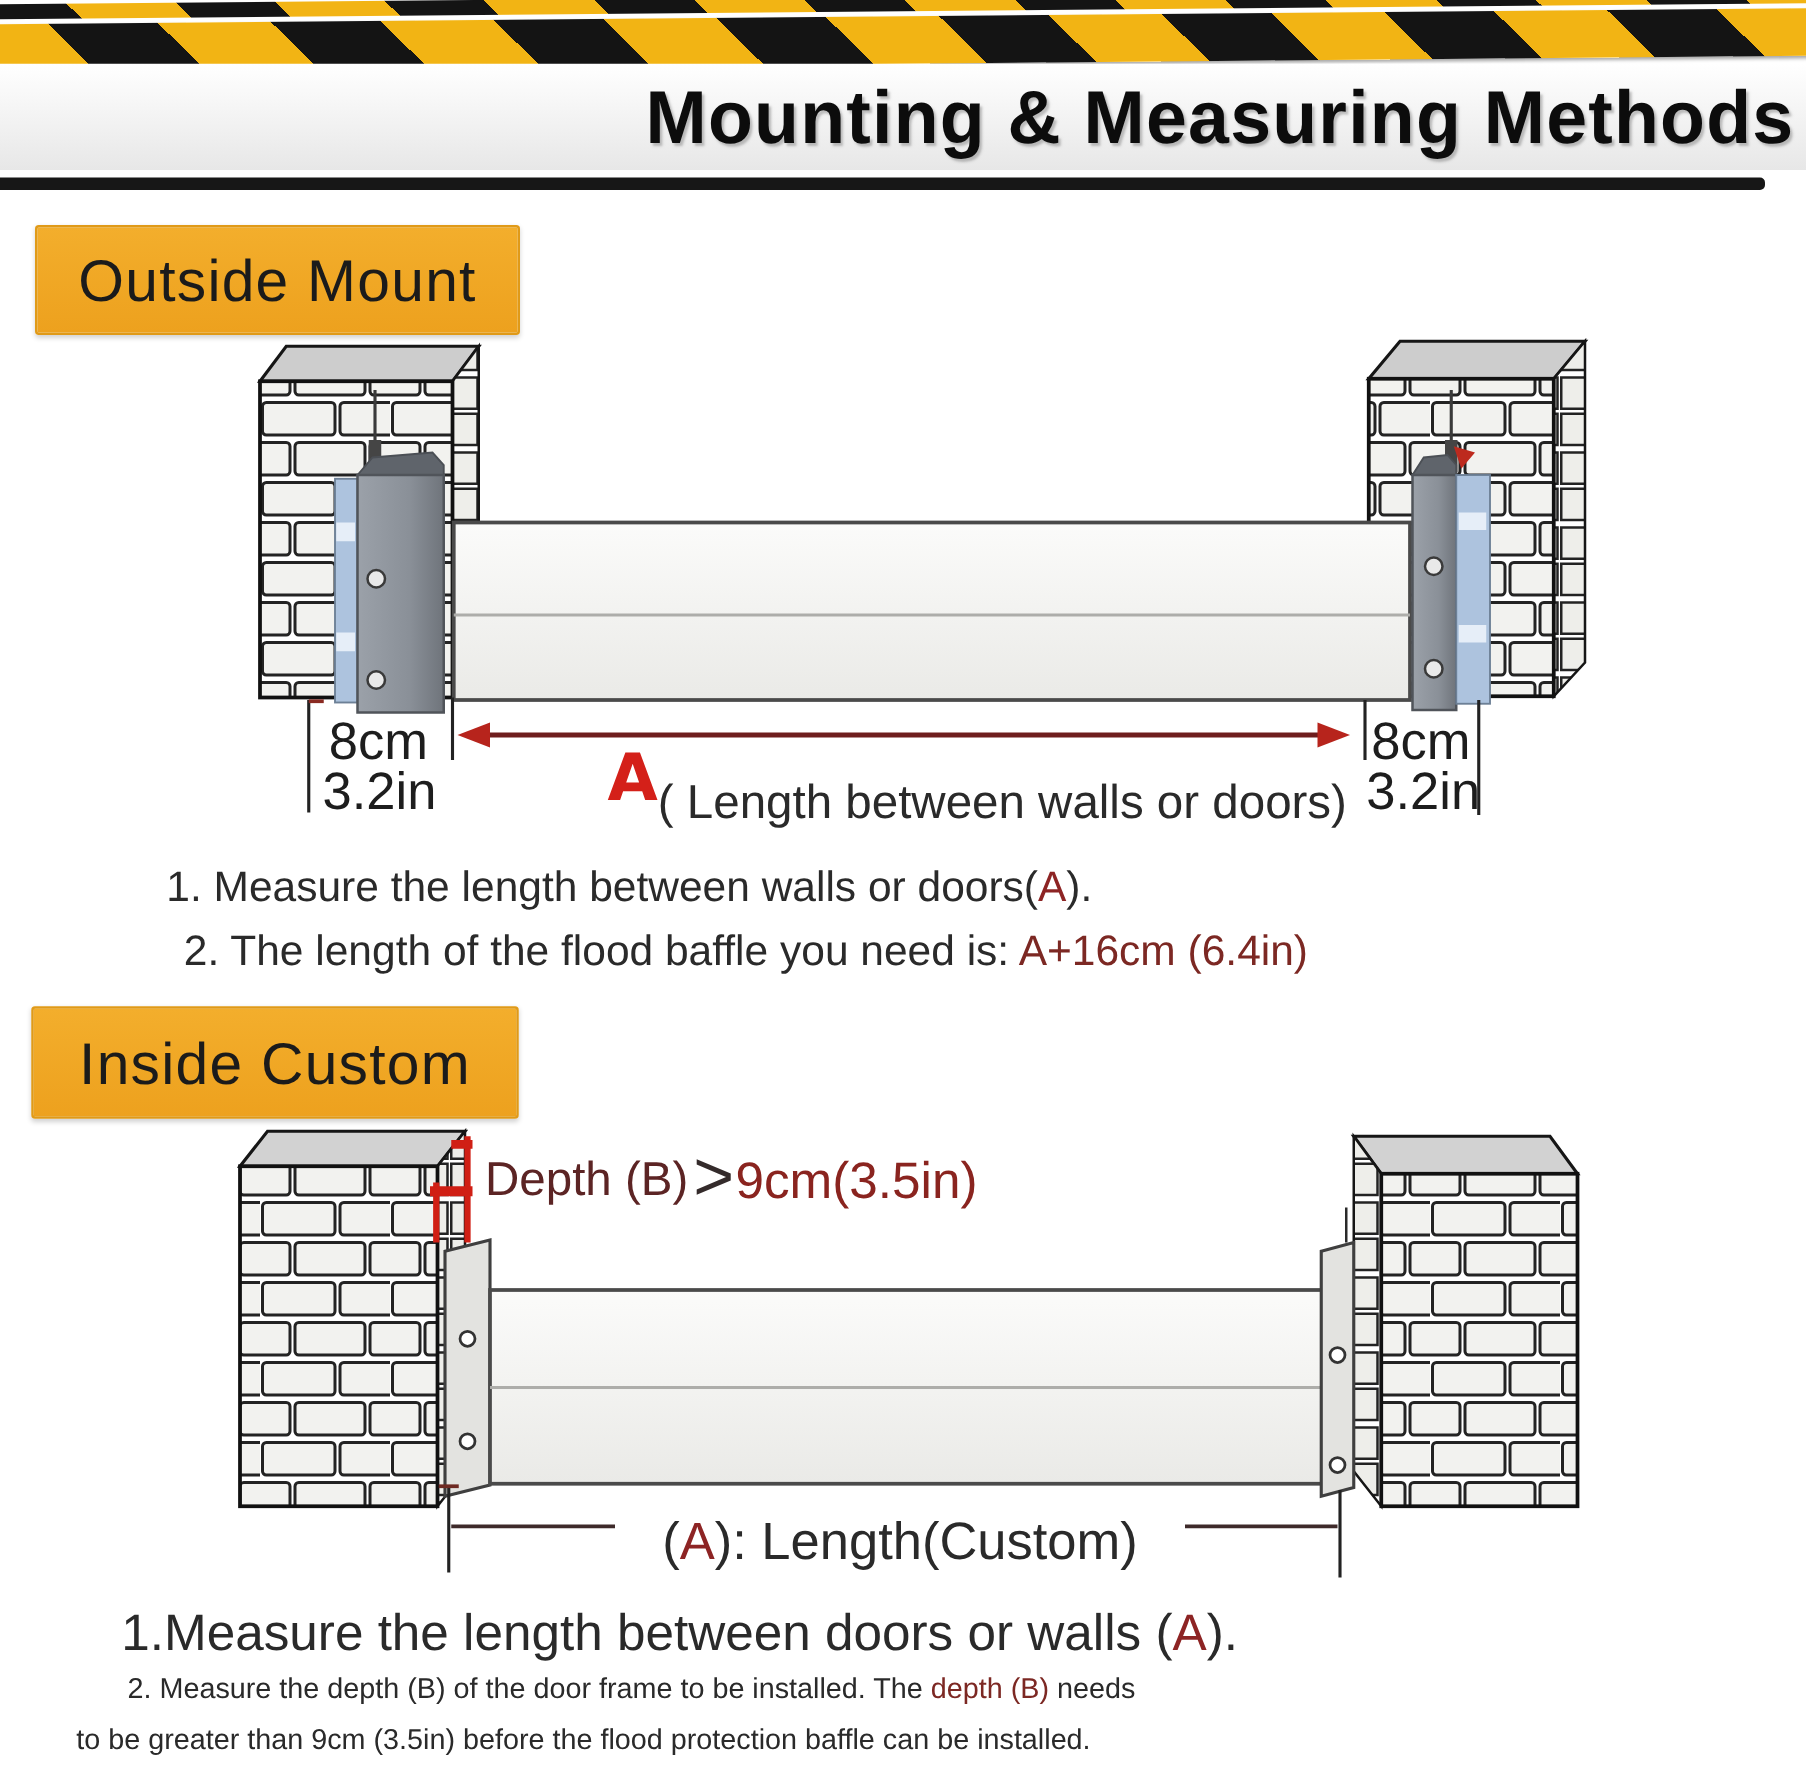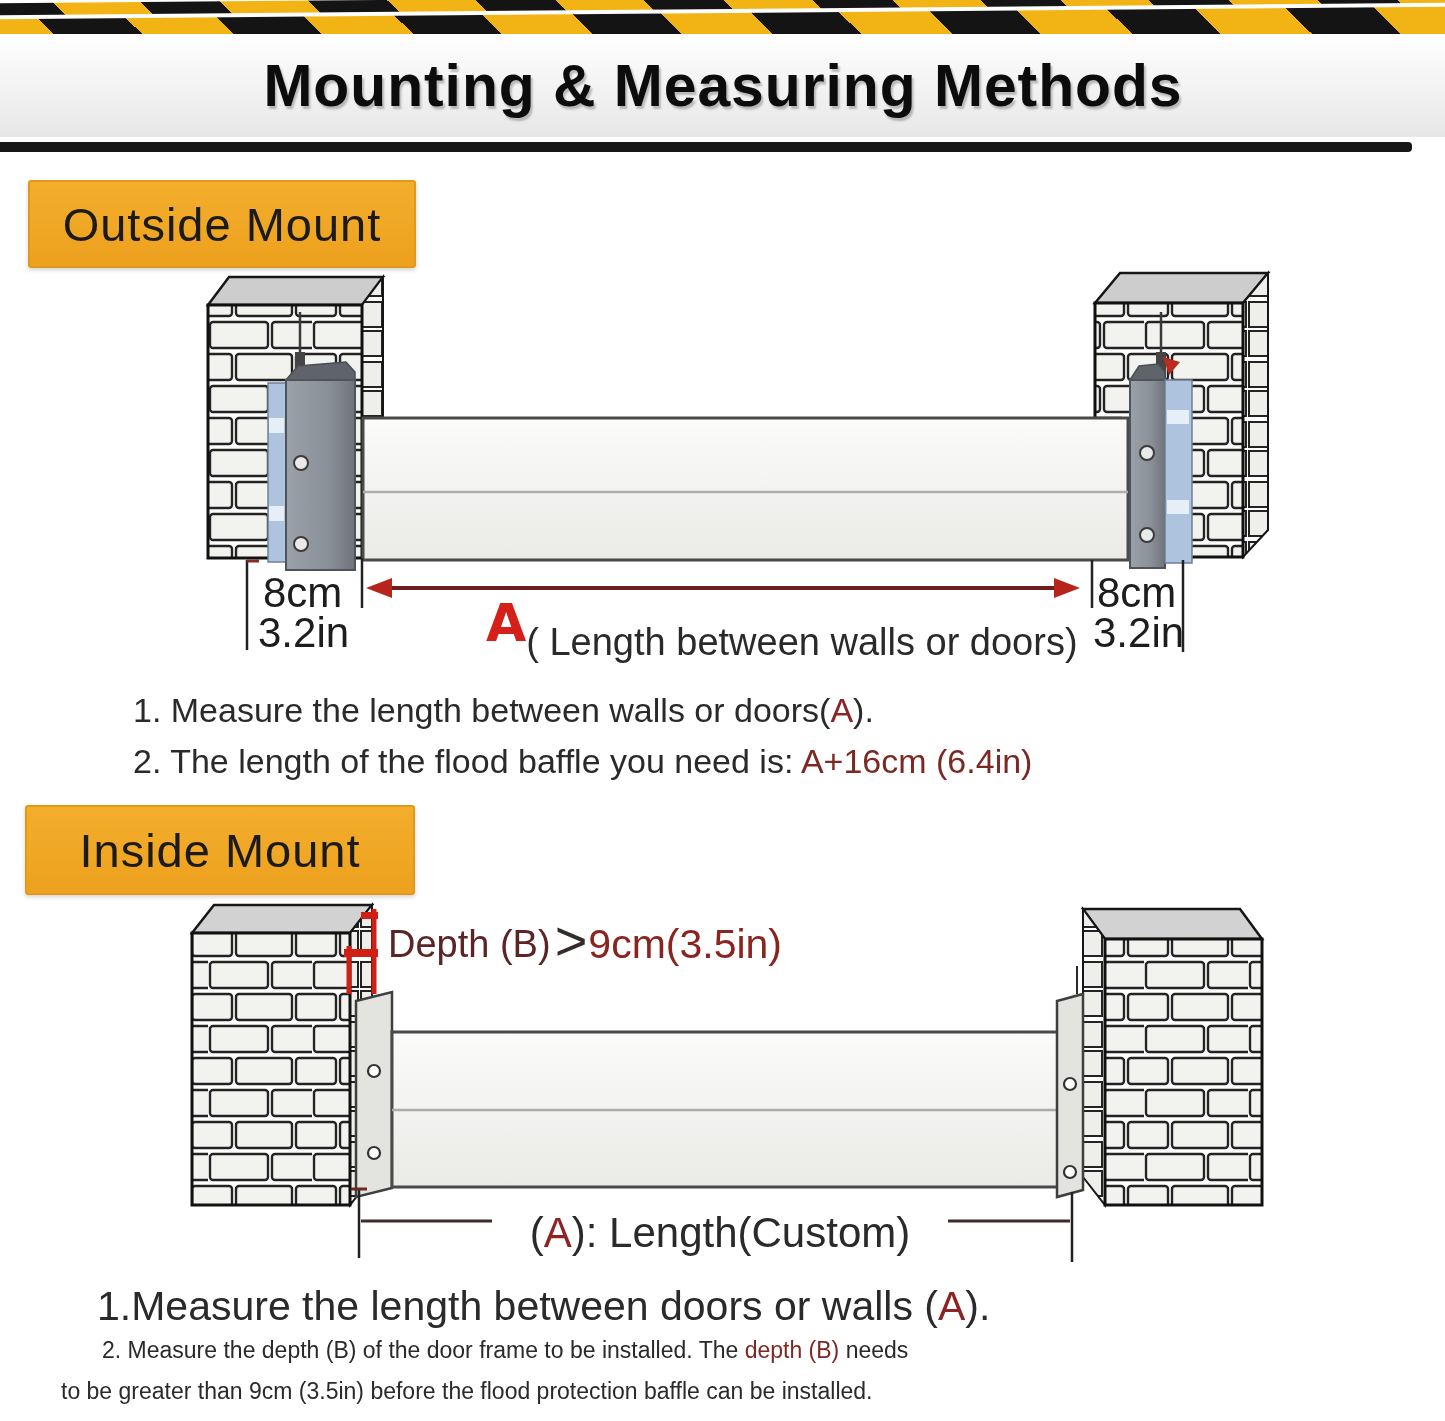--- a/index.html
+++ b/index.html
@@ -5,23 +5,23 @@
   html,body{margin:0;padding:0;}
   body{
     width:1445px;height:1421px;position:relative;overflow:hidden;
     background:#ffffff;font-family:"Liberation Sans", sans-serif;
   }
   
   .hazard{position:absolute;left:-14px;right:-14px;transform:rotate(-0.5deg);}
   .hz-thin{top:-3px;height:12px;background:repeating-linear-gradient(45deg,#141414 0 56px,#f2b414 56px 118px);}
   .hz-main{top:13px;height:38px;background:repeating-linear-gradient(45deg,#f2b414 0 64px,#141414 64px 126px);box-shadow:0 2px 3px rgba(0,0,0,.35);}
   .title-band{
-    position:absolute;left:0;top:34px;width:1445px;height:103px;
+    position:absolute;left:0;top:51px;width:1445px;height:85px;
     background:linear-gradient(#ffffff,#f2f2f2 55%,#e7e7e7);
-    display:flex;align-items:center;justify-content:center;
+    display:flex;align-items:center;justify-content:flex-end;
   }
   .title-band h1{
     margin:0;font-size:60px;font-weight:bold;color:#0c0c0c;letter-spacing:1px;
     text-shadow:2px 3px 2px rgba(130,130,130,.5);
     transform:scaleX(.98);
   }
   .black-bar{position:absolute;left:0;top:142px;width:1412px;height:10px;background:#171717;border-radius:0 4px 4px 0;}
 
   
   .badge{
@@ -39,21 +39,21 @@
   .svg2{top:895px;}
 
   
   .dim-num{position:absolute;font-size:42px;color:#1d1d1d;line-height:1;}
   .span-label{position:absolute;left:486px;top:597px;display:flex;align-items:flex-start;white-space:nowrap;}
   .span-a{color:#d42019;font-weight:bold;font-size:52px;line-height:1;font-family:"DejaVu Sans",sans-serif;}
   .span-rest{font-size:38px;color:#2a2a2a;padding-top:8px;margin-top:16px;}
 
   .steps{position:absolute;font-size:34px;color:#2a2a2a;white-space:nowrap;line-height:1;}
   .s1-l1{left:133px;top:693px;}
-  .s1-l2{left:133px;top:744px;text-align:right;}
+  .s1-l2{left:147px;top:744px;text-align:right;}
   .maroon{color:#7c2823;}
   .maroon-a{color:#8d2424;}
 
   .depth-label{position:absolute;left:388px;top:919px;display:flex;align-items:center;white-space:nowrap;}
   .depth-l{font-size:38px;color:#5c2424;}
   .depth-gt{font-size:56px;color:#342b2b;line-height:.8;margin:0 1px 6px 4px;}
   .depth-v{font-size:41px;color:#8a241f;}
 
   .length-label{position:absolute;left:420px;top:1209px;width:600px;text-align:center;font-size:42px;color:#2a2a2a;white-space:nowrap;}
 
@@ -170,21 +170,21 @@
 </div>
 
 <div class="steps s1-l1">
   <span>1. Measure the length between walls or doors(</span><span class="maroon-a">A</span><span>).</span>
 </div>
 <div class="steps s1-l2">
   <span>2. The length of the flood baffle you need is: </span><span class="maroon">A+16cm (6.4in)</span>
 </div>
 
 <div class="badge badge-inside">
-  <span>Inside Mount</span>
+  <span>Inside Custom</span>
 </div>
 
 <svg class="svg2" width="1445" height="400" viewBox="0 895 1445 400">
   <defs>
     <pattern id="bkA2" width="104" height="64" patternUnits="userSpaceOnUse">
       <rect width="104" height="64" fill="#ffffff"></rect>
       <g fill="#f2f2ef" stroke="#232323" stroke-width="2.4">
         <rect x="2" y="2" width="58" height="26" rx="3"></rect>
           <rect x="64" y="2" width="44" height="26" rx="3"></rect>
         <rect x="-20" y="34" width="44" height="26" rx="3"></rect>

